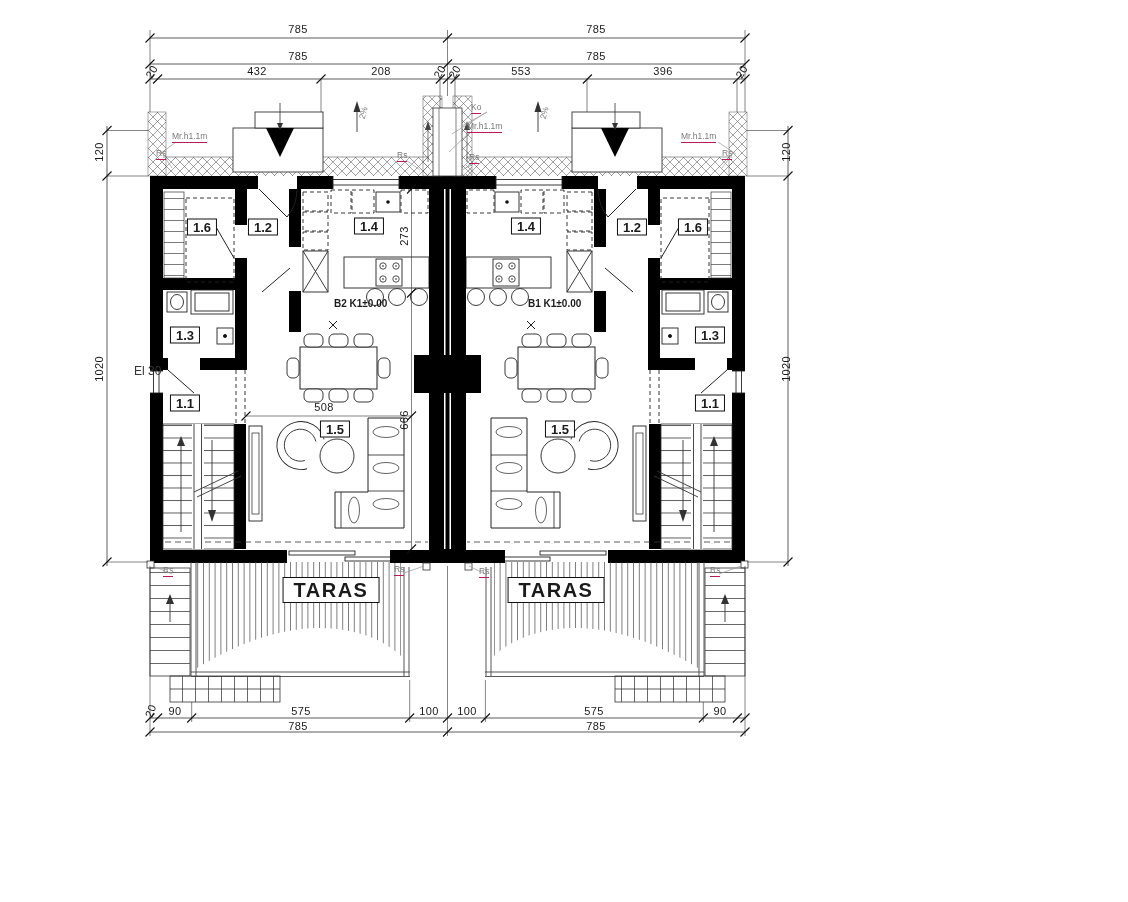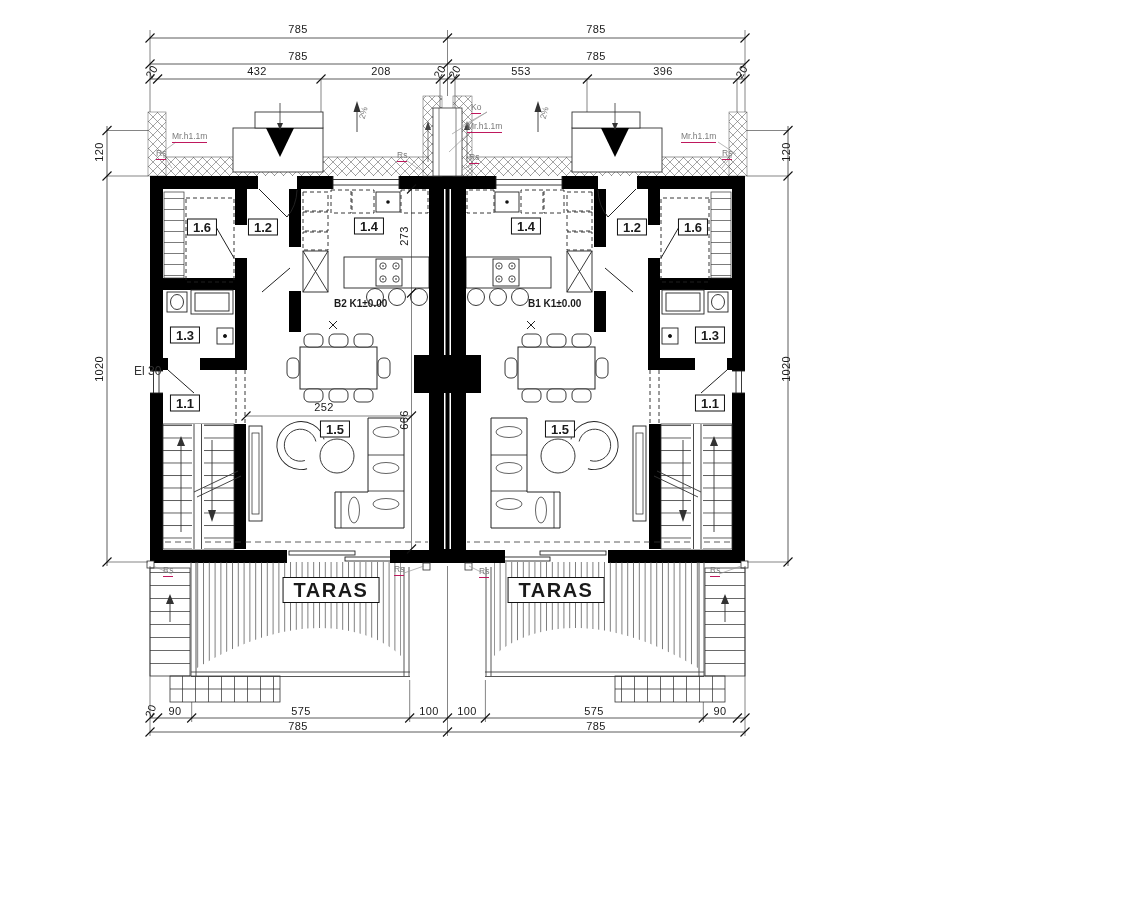--- a/index.html
+++ b/index.html
@@ -379,21 +379,21 @@
 <span class="lbl dim" style="left:175px;top:711px">90</span>
 <span class="lbl dim" style="left:301px;top:711px">575</span>
 <span class="lbl dim" style="left:429px;top:711px">100</span>
 <span class="lbl dim" style="left:467px;top:711px">100</span>
 <span class="lbl dim" style="left:594px;top:711px">575</span>
 <span class="lbl dim" style="left:720px;top:711px">90</span>
 <span class="lbl dim" style="left:298px;top:726px">785</span>
 <span class="lbl dim" style="left:596px;top:726px">785</span>
 
 <span class="lbl dim r90" style="left:404px;top:236px">273</span>
-<span class="lbl dim" style="left:324px;top:407px">252</span>
+<span class="lbl dim" style="left:324px;top:407px">508</span>
 <span class="lbl dim r90" style="left:404px;top:420px">666</span>
 
 <span class="lbl roomlbl" style="left:202px;top:227px">1.6</span>
 <span class="lbl roomlbl" style="left:263px;top:227px">1.2</span>
 <span class="lbl roomlbl" style="left:369px;top:226px">1.4</span>
 <span class="lbl roomlbl" style="left:185px;top:335px">1.3</span>
 <span class="lbl roomlbl" style="left:185px;top:403px">1.1</span>
 <span class="lbl rooml bl roomlbl" style="left:335px;top:429px">1.5</span>
 
 <span class="lbl roomlbl" style="left:693px;top:227px">1.6</span>

